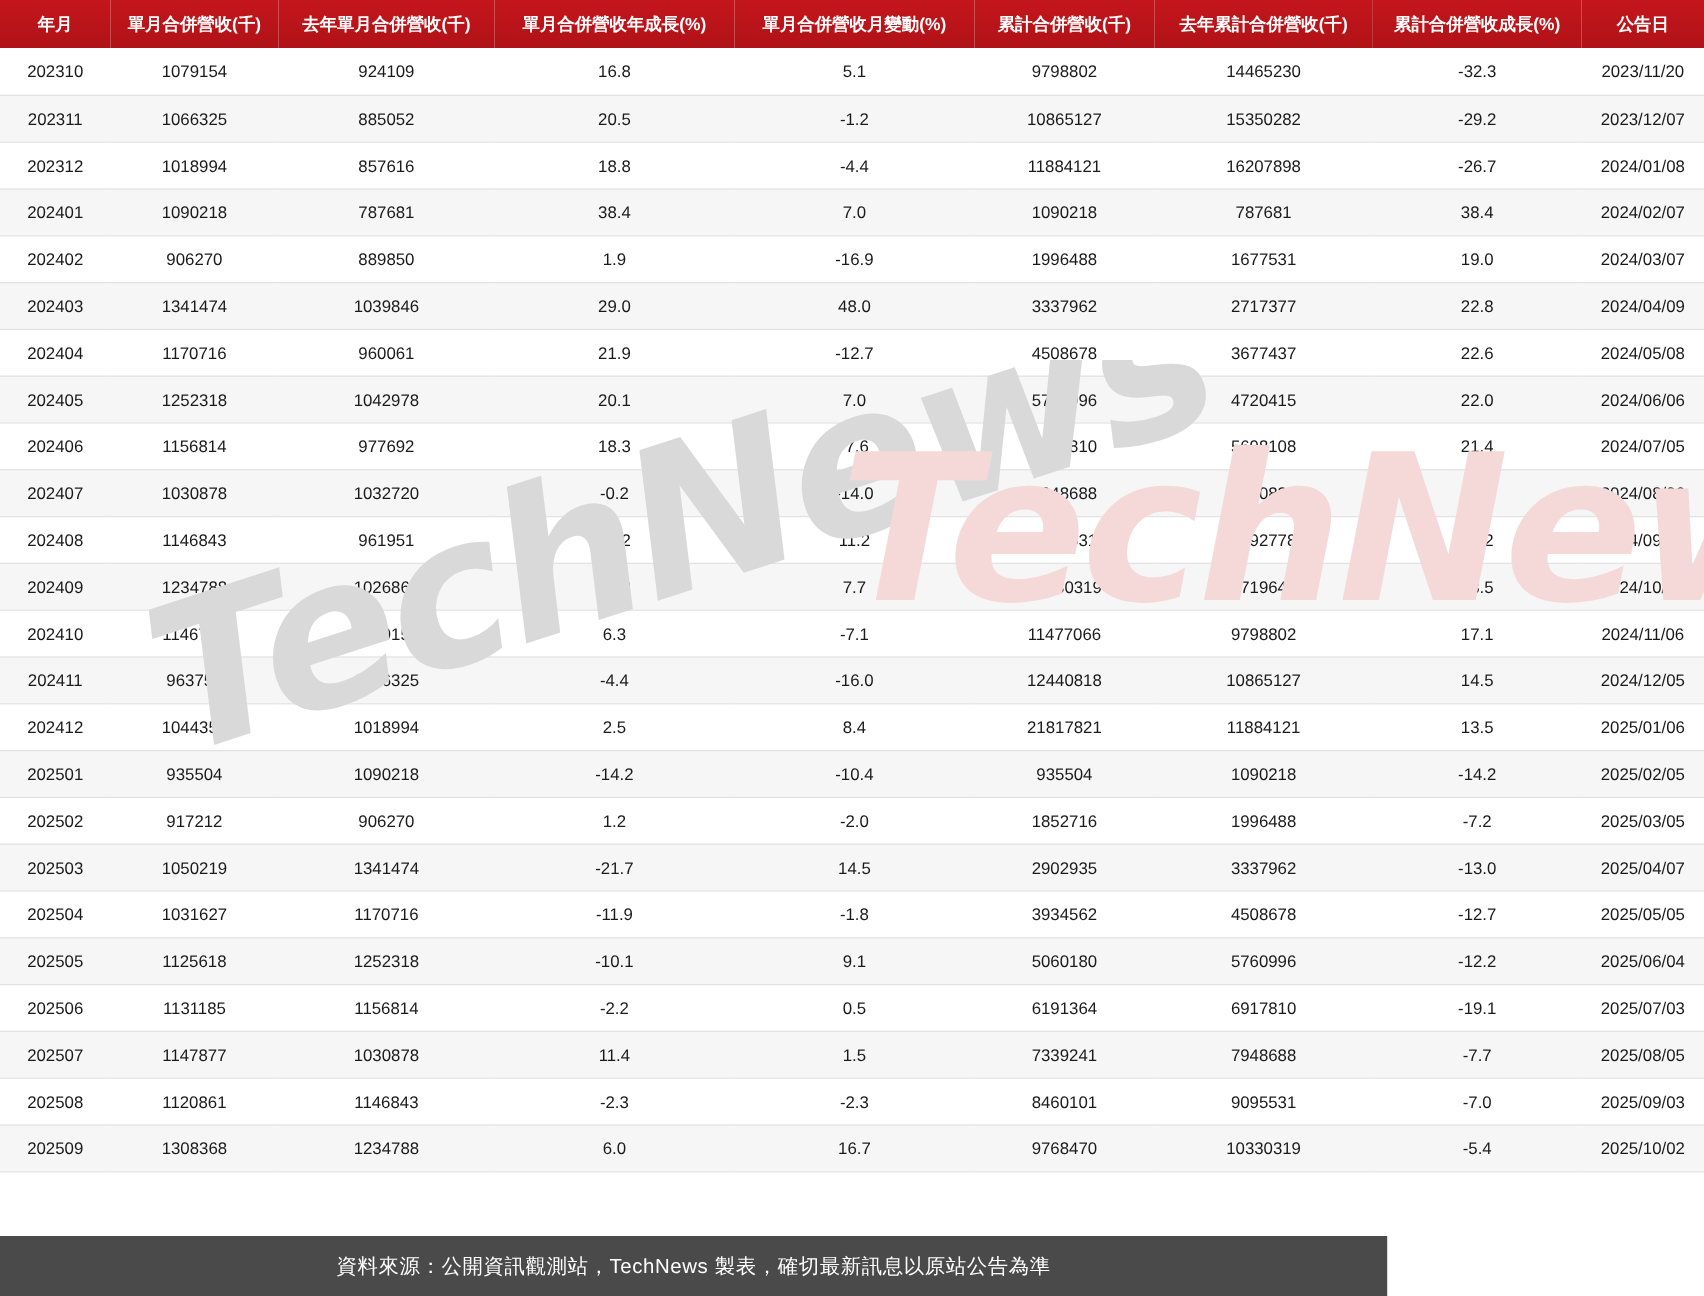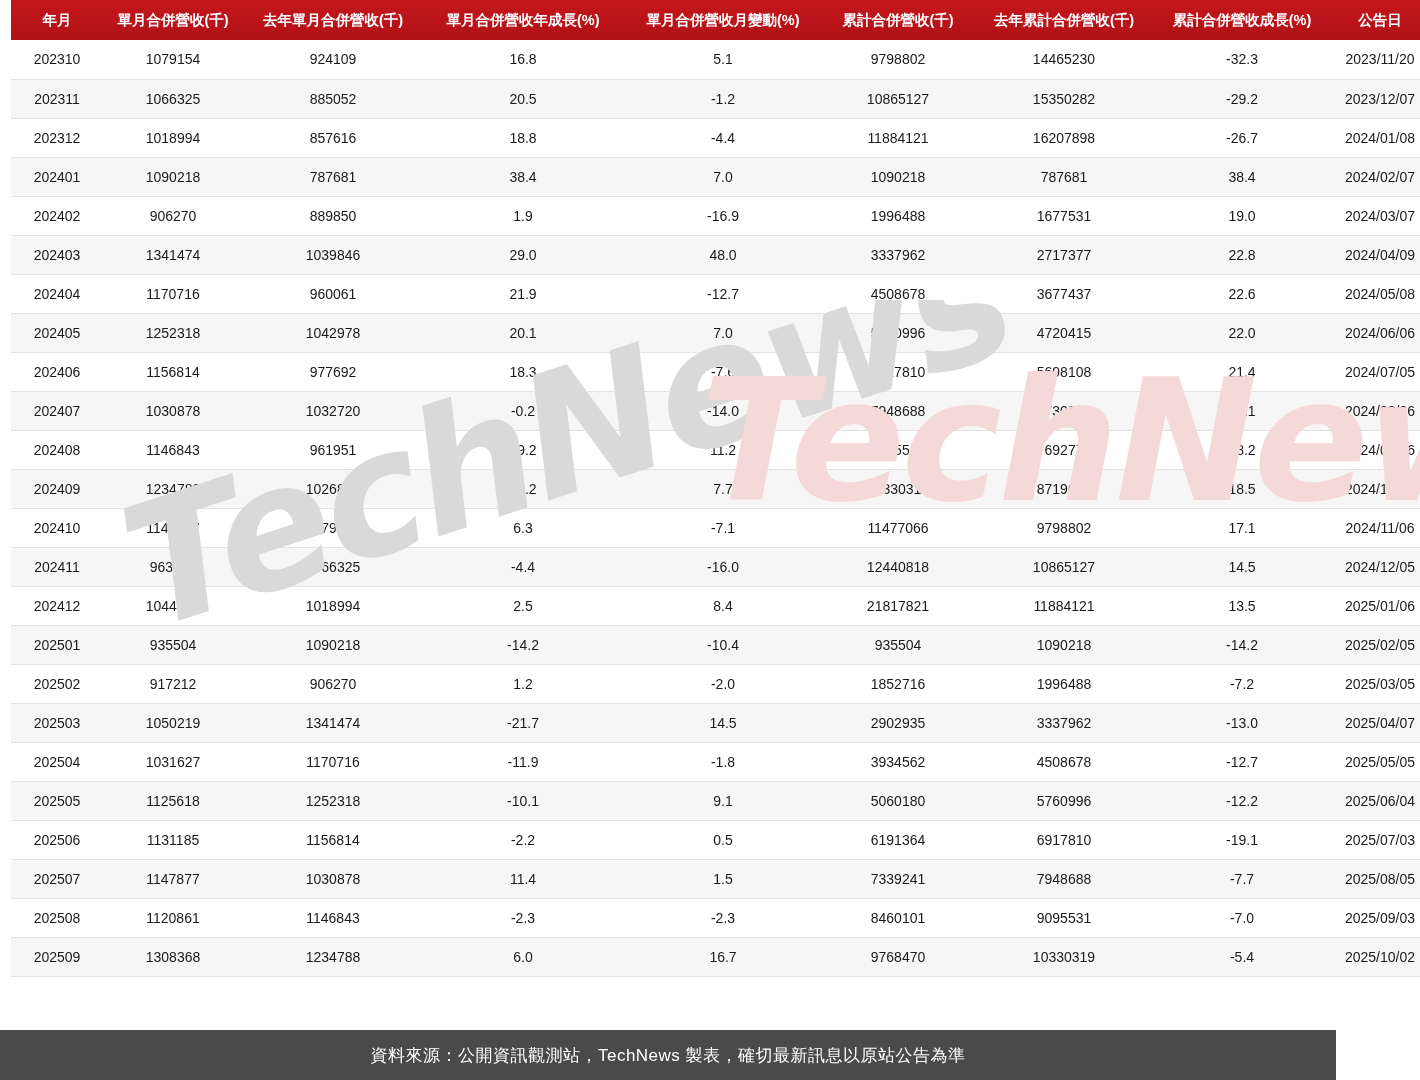--- a/index.html
+++ b/index.html
@@ -70,36 +70,35 @@
     background: rgba(243, 243, 243, 0.72);
   }
   tbody tr:nth-child(odd) td {
     background: rgba(255, 255, 255, 0.6);
   }
   td.num { text-align: center; }
   .footer {
     position: absolute;
     left: 0;
     bottom: 0;
-    width: 1336px;
+    width: 1156px;
     height: 50px;
     background: #4a4a4a;
     color: #ffffff;
     font-size: 17px;
     display: flex;
     align-items: center;
     justify-content: center;
     letter-spacing: 0.5px;
     z-index: 5;
   }
   .tbl-wrap {
     position: absolute;
     left: 0; top: 0;
     width: 1160px;
-    padding-left: 11px;
   }
 </style>
 </head>
 <body>
 
 <div class="sheet">
 
   <div class="tbl-wrap">
     <table>
       <colgroup>

